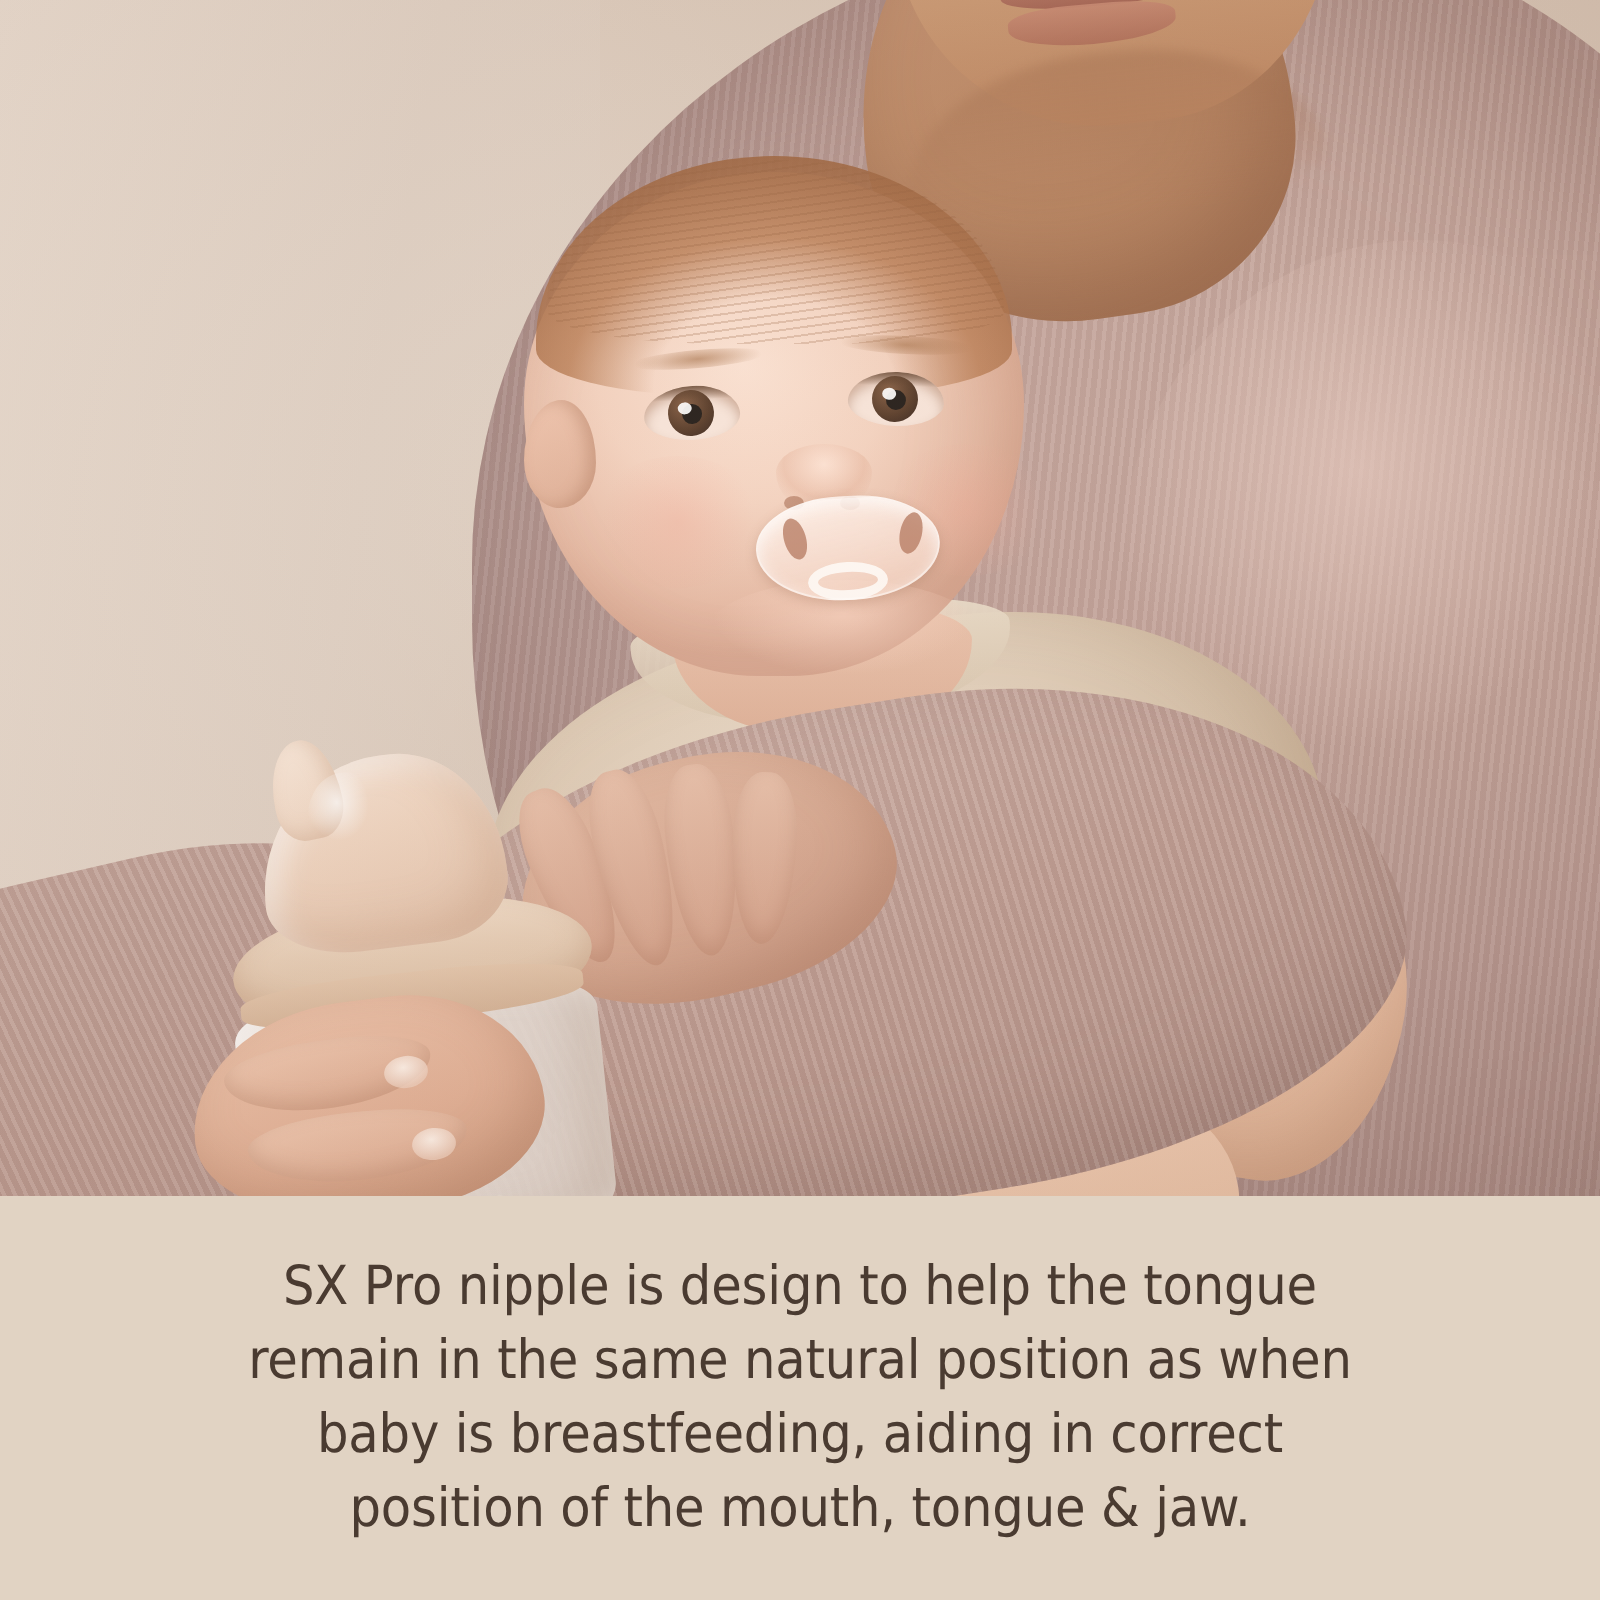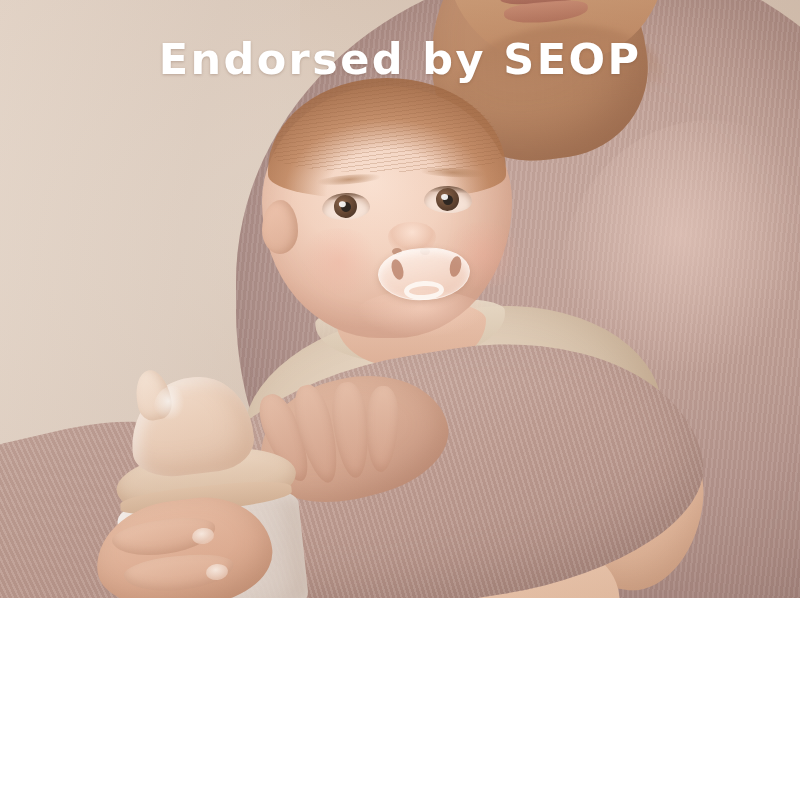--- a/index.html
+++ b/index.html
@@ -595,17 +595,24 @@
     </div>
 
     <div class="bottle-hand"></div>
     <div class="bh-finger" style="left:112px;top:520px;width:104px;height:34px;transform:rotate(-8deg);"></div>
     <div class="bh-finger" style="left:124px;top:556px;width:110px;height:34px;transform:rotate(-6deg);"></div>
     <div class="nail" style="left:192px;top:528px;transform:rotate(-8deg);"></div>
     <div class="nail" style="left:206px;top:564px;transform:rotate(-6deg);"></div>
 
     <div class="photo-grade"></div>
 
-    <div class="headline">Endorsed by SEOP</div>
   </div>
 
+  <div class="caption-panel">
+    <div class="caption-text">
+      <div>SX Pro nipple is design to help the tongue</div>
+      <div>remain in the same natural position as when</div>
+      <div>baby is breastfeeding, aiding in correct</div>
+      <div>position of the mouth, tongue &amp; jaw.</div>
+    </div>
+  </div>
 
 </div>
 
 </body></html>

